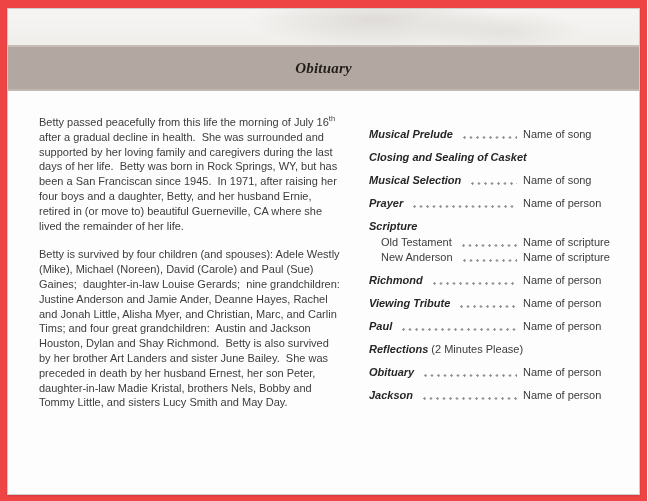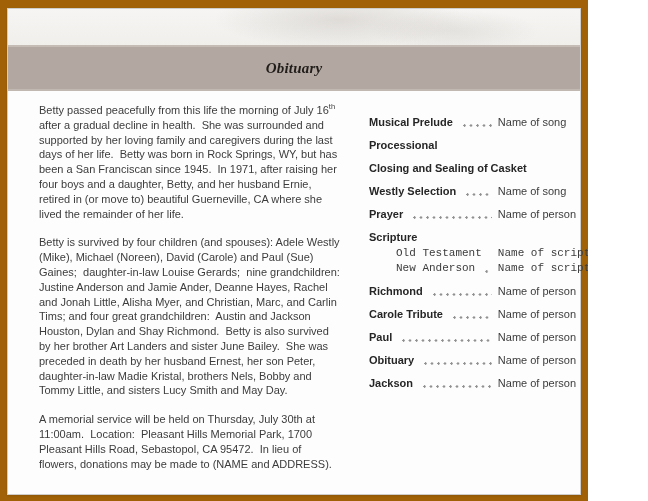--- a/index.html
+++ b/index.html
@@ -3,23 +3,23 @@
 <meta charset="utf-8">
 <style>
   html, body {
     margin: 0;
     padding: 0;
     background: #ffffff;
     font-family: "Liberation Sans", sans-serif;
   }
   .stage {
     position: relative;
-    width: 588px;
+    width: 647px;
     height: 501px;
-    background: #a16207;
+    background: #ef4444;
     overflow: hidden;
   }
   .sheet {
     position: absolute;
     left: 7px;
     top: 8px;
     right: 7px;
     bottom: 6px;
     background: #fefdfd;
     border: 1px solid #cfcdcb;
@@ -52,21 +52,21 @@
     text-align: center;
     font-family: "Liberation Serif", serif;
     font-style: italic;
     font-weight: bold;
     font-size: 15px;
     color: #211d1b;
     letter-spacing: 0.2px;
   }
   .body-area {
     display: flex;
-    padding: 12px 24px 0 31px;
+    padding: 24px 24px 0 31px;
   }
   .left-col {
     width: 302px;
     flex: 0 0 302px;
     font-size: 11px;
     line-height: 14.8px;
     color: #3c3c3c;
   }
   .left-col p {
     margin: 0 0 14px 0;
@@ -83,26 +83,27 @@
     font-size: 11px;
     color: #3c3c3c;
   }
   .prog-row {
     display: flex;
     align-items: flex-end;
     line-height: 13px;
     margin-bottom: 10px;
   }
   .prog-row.has-sub { margin-bottom: 3px; }
-  .prog-row.sub { margin-left: 27px; margin-bottom: 2px; font-family: Liberation Mono, monospace; }
+  .prog-row.sub { margin-left: 12px; margin-bottom: 2px; }
   .prog-row.sub.last { margin-bottom: 10px; }
   .plabel {
     font-weight: bold;
     color: #262626;
     white-space: nowrap;
+    font-style: italic;
   }
   .psuffix {
     font-weight: normal;
     color: #3c3c3c;
     white-space: pre;
   }
   .sublabel {
     font-weight: normal;
     color: #3c3c3c;
     white-space: nowrap;
@@ -134,37 +135,33 @@
 
     <div class="band">
       <div class="band-half">Obituary</div>
     </div>
 
     <div class="body-area">
 
       <div class="left-col">
         <p><span>Betty passed peacefully from this life the morning of July 16</span><sup>th</sup><span> after a gradual decline in health.  She was surrounded and supported by her loving family and caregivers during the last days of her life.  Betty was born in Rock Springs, WY, but has been a San Franciscan since 1945.  In 1971, after raising her four boys and a daughter, Betty, and her husband Ernie, retired in (or move to) beautiful Guerneville, CA where she lived the remainder of her life.</span></p>
         <p>Betty is survived by four children (and spouses): Adele Westly (Mike), Michael (Noreen), David (Carole) and Paul (Sue) Gaines;  daughter-in-law Louise Gerards;  nine grandchildren: Justine Anderson and Jamie Ander, Deanne Hayes, Rachel and Jonah Little, Alisha Myer, and Christian, Marc, and Carlin Tims; and four great grandchildren:  Austin and Jackson Houston, Dylan and Shay Richmond.  Betty is also survived by her brother Art Landers and sister June Bailey.  She was preceded in death by her husband Ernest, her son Peter, daughter-in-law Madie Kristal, brothers Nels, Bobby and Tommy Little, and sisters Lucy Smith and May Day.</p>
-        <p>A memorial service will be held on Thursday, July 30th at 11:00am.  Location:  Pleasant Hills Memorial Park, 1700 Pleasant Hills Road, Sebastopol, CA 95472.  In lieu of flowers, donations may be made to (NAME and ADDRESS).</p>
       </div>
 
       <div class="right-col" id="program-list">
           <div class="prog-row">
             <span class="plabel">Musical Prelude</span>
             <span class="dots"></span>
             <span class="pvalue">Name of song</span>
           </div>
           <div class="prog-row">
-            <span class="plabel">Processional</span>
-          </div>
-          <div class="prog-row">
             <span class="plabel">Closing and Sealing of Casket</span>
           </div>
           <div class="prog-row">
-            <span class="plabel">Westly Selection</span>
+            <span class="plabel">Musical Selection</span>
             <span class="dots"></span>
             <span class="pvalue">Name of song</span>
           </div>
           <div class="prog-row">
             <span class="plabel">Prayer</span>
             <span class="dots"></span>
             <span class="pvalue">Name of person</span>
           </div>
           <div class="prog-row has-sub">
             <span class="plabel">Scripture</span>
@@ -178,28 +175,32 @@
             <span class="sublabel">New Anderson</span>
             <span class="dots"></span>
             <span class="pvalue">Name of scripture</span>
           </div>
           <div class="prog-row">
             <span class="plabel">Richmond</span>
             <span class="dots"></span>
             <span class="pvalue">Name of person</span>
           </div>
           <div class="prog-row">
-            <span class="plabel">Carole Tribute</span>
+            <span class="plabel">Viewing Tribute</span>
             <span class="dots"></span>
             <span class="pvalue">Name of person</span>
           </div>
           <div class="prog-row">
             <span class="plabel">Paul</span>
             <span class="dots"></span>
             <span class="pvalue">Name of person</span>
+          </div>
+          <div class="prog-row">
+            <span class="plabel">Reflections</span>
+            <span class="psuffix"> (2 Minutes Please)</span>
           </div>
           <div class="prog-row">
             <span class="plabel">Obituary</span>
             <span class="dots"></span>
             <span class="pvalue">Name of person</span>
           </div>
           <div class="prog-row">
             <span class="plabel">Jackson</span>
             <span class="dots"></span>
             <span class="pvalue">Name of person</span>

